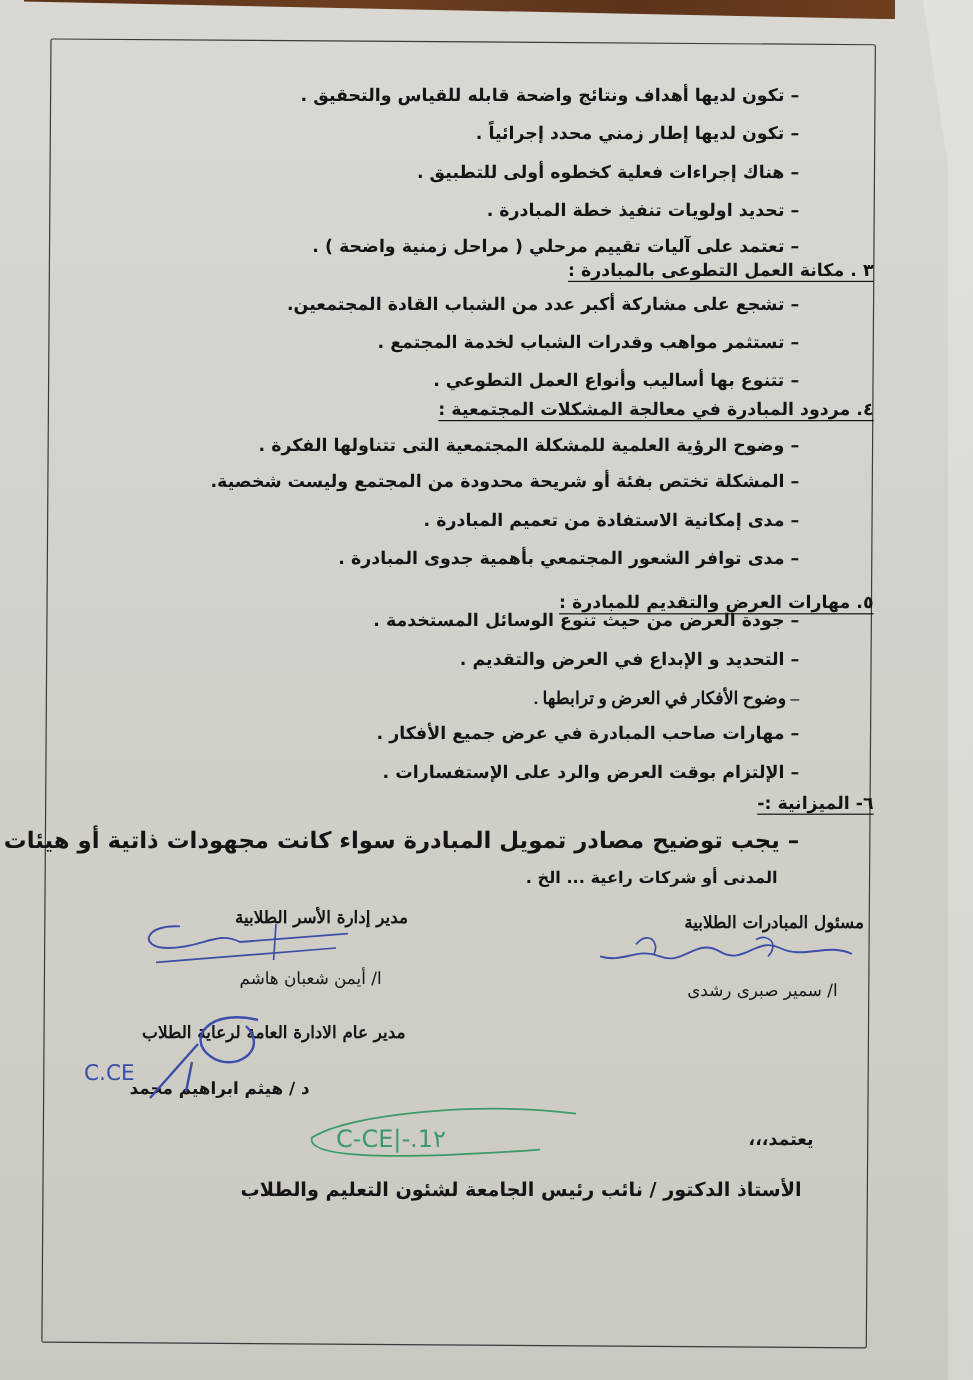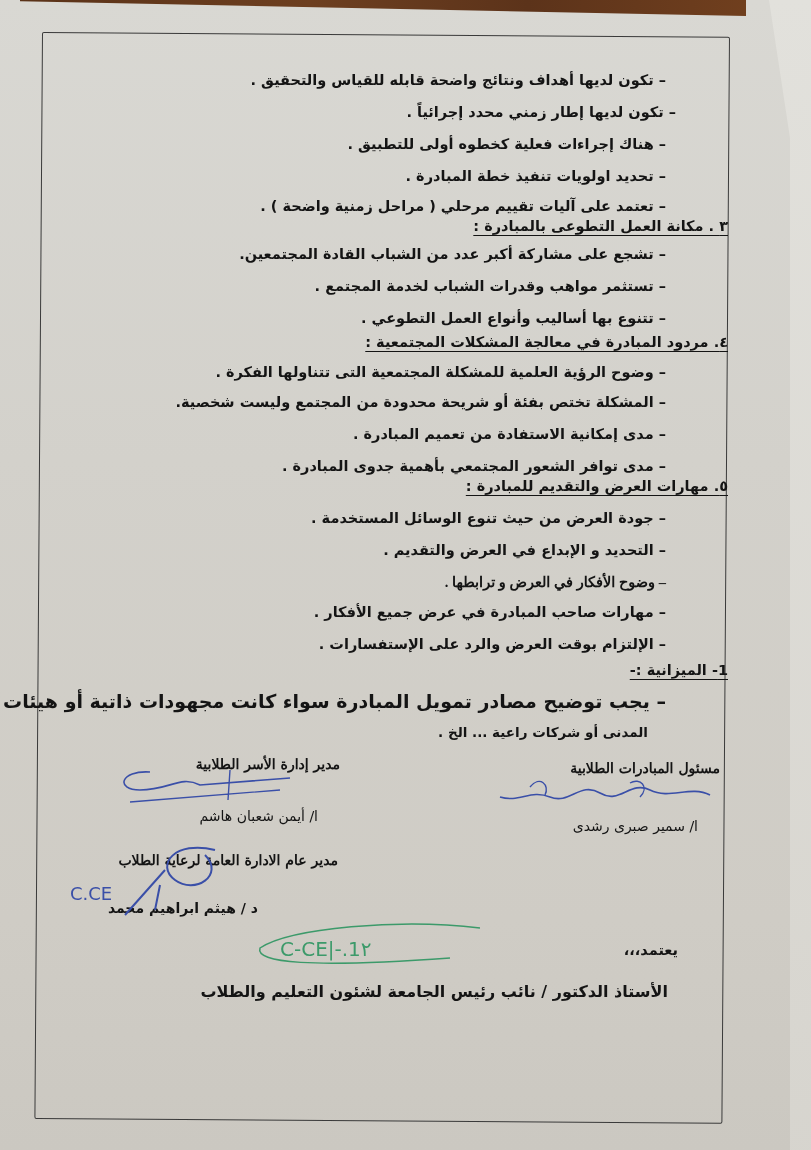--- a/index.html
+++ b/index.html
@@ -40,44 +40,44 @@
 </head>
 <body>
 
 <div class="wood2"></div>
 <div class="paper-edge"></div>
 <div class="frame"></div>
 
 <div class="content">
 
   <div class="line bullet" style="top:10px;right:62px;">تكون لديها أهداف ونتائج واضحة قابله للقياس والتحقيق .</div>
-  <div class="line bullet" style="top:42px;right:52px;">تكون لديها إطار زمني محدد إجرائياً .</div>
+  <div class="line bullet" style="top:42px;right:62px;">تكون لديها إطار زمني محدد إجرائياً .</div>
   <div class="line bullet" style="top:74px;right:62px;">هناك إجراءات فعلية كخطوه أولى للتطبيق .</div>
   <div class="line bullet" style="top:106px;right:62px;">تحديد اولويات تنفيذ خطة المبادرة .</div>
   <div class="line bullet" style="top:136px;right:62px;">تعتمد على آليات تقييم مرحلي ( مراحل زمنية واضحة ) .</div>
 
   <div class="line heading" style="top:156px;right:0px;text-align:center;">٣ . مكانة العمل التطوعى بالمبادرة :</div>
   <div class="line bullet" style="top:184px;right:62px;">تشجع على مشاركة أكبر عدد من الشباب القادة المجتمعين.</div>
   <div class="line bullet" style="top:216px;right:62px;">تستثمر مواهب وقدرات الشباب لخدمة المجتمع .</div>
   <div class="line bullet" style="top:248px;right:62px;">تتنوع بها أساليب وأنواع العمل التطوعي .</div>
 
   <div class="line heading" style="top:272px;right:0px;">٤. مردود المبادرة في معالجة المشكلات المجتمعية :</div>
   <div class="line bullet" style="top:302px;right:62px;">وضوح الرؤية العلمية للمشكلة المجتمعية التى تتناولها الفكرة .</div>
   <div class="line bullet" style="top:332px;right:62px;text-align:right;">المشكلة تختص بفئة أو شريحة محدودة من المجتمع وليست شخصية.</div>
   <div class="line bullet" style="top:364px;right:62px;">مدى إمكانية الاستفادة من تعميم المبادرة .</div>
   <div class="line bullet" style="top:396px;right:62px;">مدى توافر الشعور المجتمعي بأهمية جدوى المبادرة .</div>
 
-  <div class="line heading" style="top:416px;right:0px;">٥. مهارات العرض والتقديم للمبادرة :</div>
+  <div class="line heading" style="top:433px;right:0px;">٥. مهارات العرض والتقديم للمبادرة :</div>
   <div class="line bullet" style="top:448px;right:62px;">جودة العرض من حيث تنوع الوسائل المستخدمة .</div>
   <div class="line bullet" style="top:480px;right:62px;text-align:right;">التحديد و الإبداع في العرض والتقديم .</div>
   <div class="line bullet" style="top:512px;right:62px;font-family:Liberation Serif, serif;">وضوح الأفكار في العرض و ترابطها .</div>
   <div class="line bullet" style="top:542px;right:62px;">مهارات صاحب المبادرة في عرض جميع الأفكار .</div>
   <div class="line bullet" style="top:574px;right:62px;">الإلتزام بوقت العرض والرد على الإستفسارات .</div>
 
-  <div class="line heading" style="top:600px;right:0px;">1- الميزانية :-</div>
+  <div class="line heading" style="top:600px;right:0px;">٦- الميزانية :-</div>
   <div class="line bullet" style="top:628px;right:62px;font-size:19px;">يجب توضيح مصادر تمويل المبادرة سواء كانت مجهودات ذاتية أو هيئات و منظمات المجتمع</div>
   <div class="line" style="top:662px;right:80px;font-size:13.5px;">المدنى أو شركات راعية   ... الخ .</div>
 
   <div class="line sig-title" style="top:698px;right:8px;">مسئول المبادرات الطلابية</div>
   <div class="line name" style="top:756px;right:30px;">ا/ سمير صبرى رشدى</div>
 
   <div class="line sig-title" style="top:694px;right:388px;">مدير إدارة الأسر الطلابية</div>
   <div class="line name" style="top:746px;right:410px;">ا/  أيمن شعبان هاشم</div>
 
   <div class="line sig-title" style="top:790px;right:390px;">مدير عام الادارة العامة لرعاية الطلاب</div>

